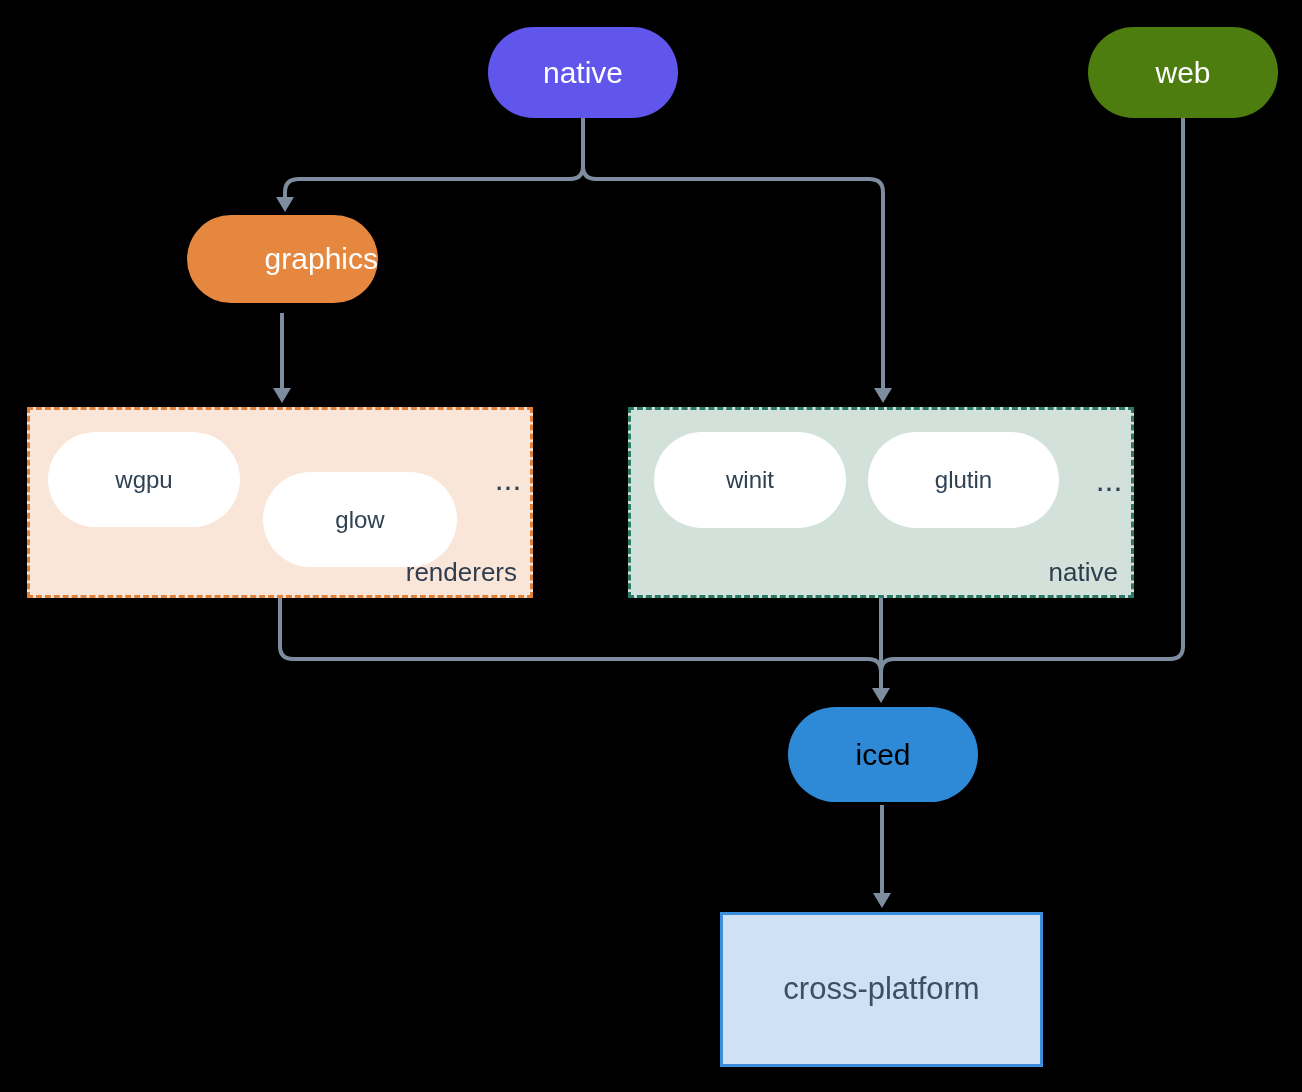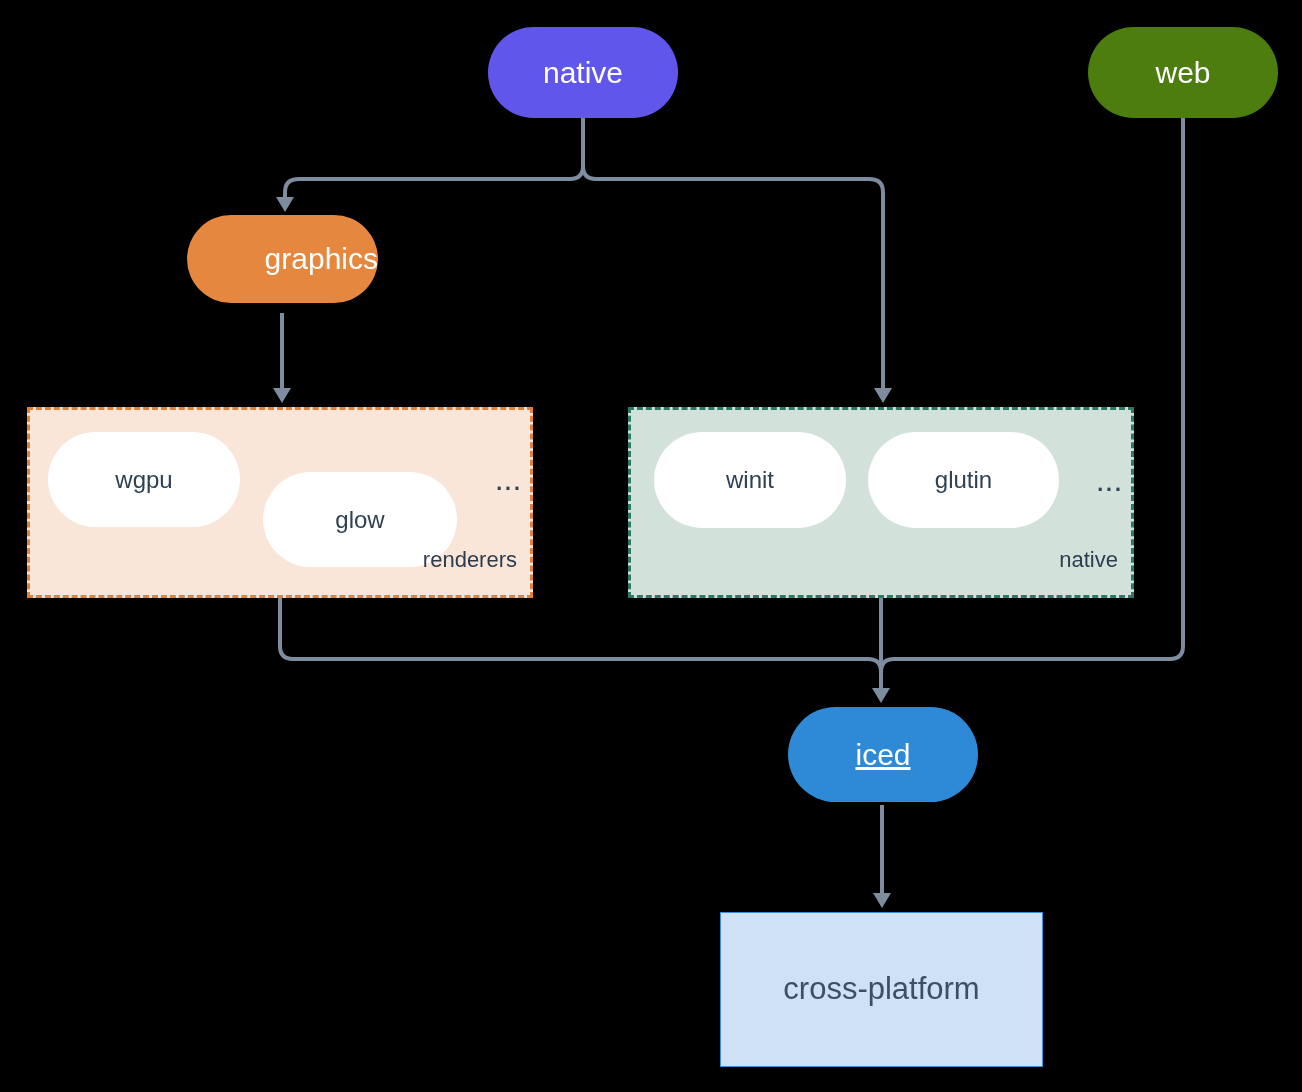--- a/index.html
+++ b/index.html
@@ -48,28 +48,28 @@
     position: absolute;
     display: flex;
     align-items: center;
     justify-content: center;
     font-size: 32px;
     color: #2e4254;
   }
   .group-caption {
     position: absolute;
     right: 13px;
-    bottom: 22px;
-    font-size: 22px;
+    bottom: 7px;
+    font-size: 26px;
     color: #2e3c4e;
   }
   .app-box {
     position: absolute;
     box-sizing: border-box;
-    border: 1px solid #0369a1;
+    border: 3px solid #0369a1;
     display: flex;
     flex-direction: column;
     align-items: center;
     justify-content: center;
     text-align: center;
     font-size: 31px;
     line-height: 1.55;
   }
 
   
@@ -143,20 +143,20 @@
       <span>winit</span>
     </div>
     <div class="item-pill item-1">
       <span>glutin</span>
     </div>
     <div class="ellipsis">...</div>
     <div class="group-caption">native</div>
   </div>
 
   <div class="pill" id="node-iced" style="background-color: rgb(46, 138, 215);">
-    <span style="color: #ffffff; text-decoration: underline;">iced</span>
+    <span style="color: #000000;">iced</span>
   </div>
 
   <div class="app-box" id="node-application" style="background-color: rgb(207, 226, 245); border-color: rgb(58, 142, 220);">
     <span style="color: rgb(61, 79, 99);">cross-platform</span>
   </div>
 
 </div>
 
 </body></html>

